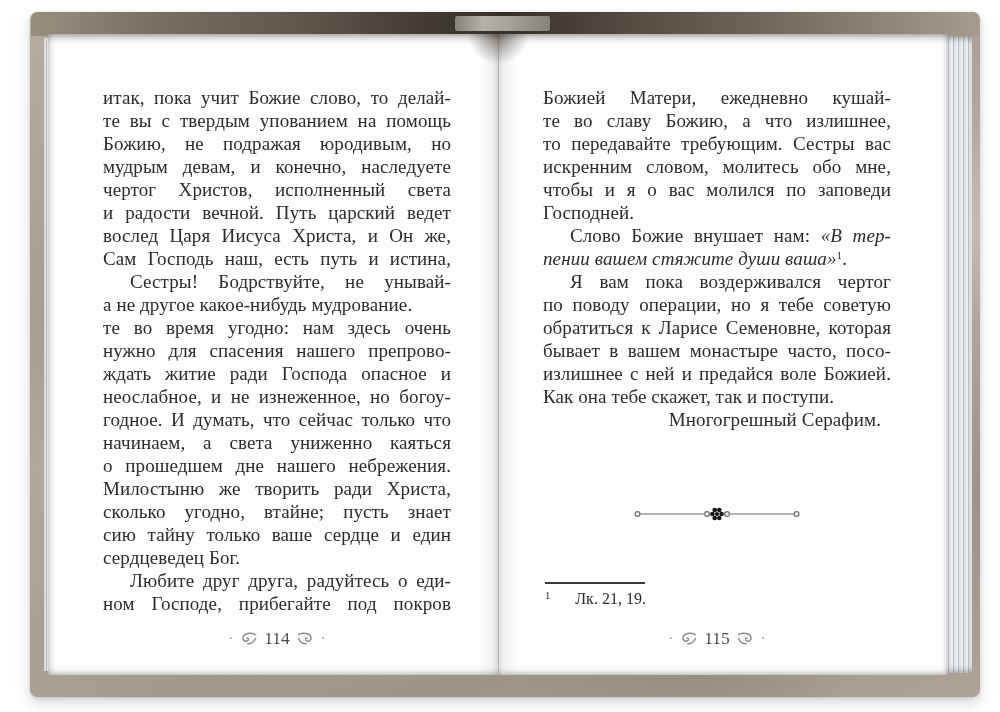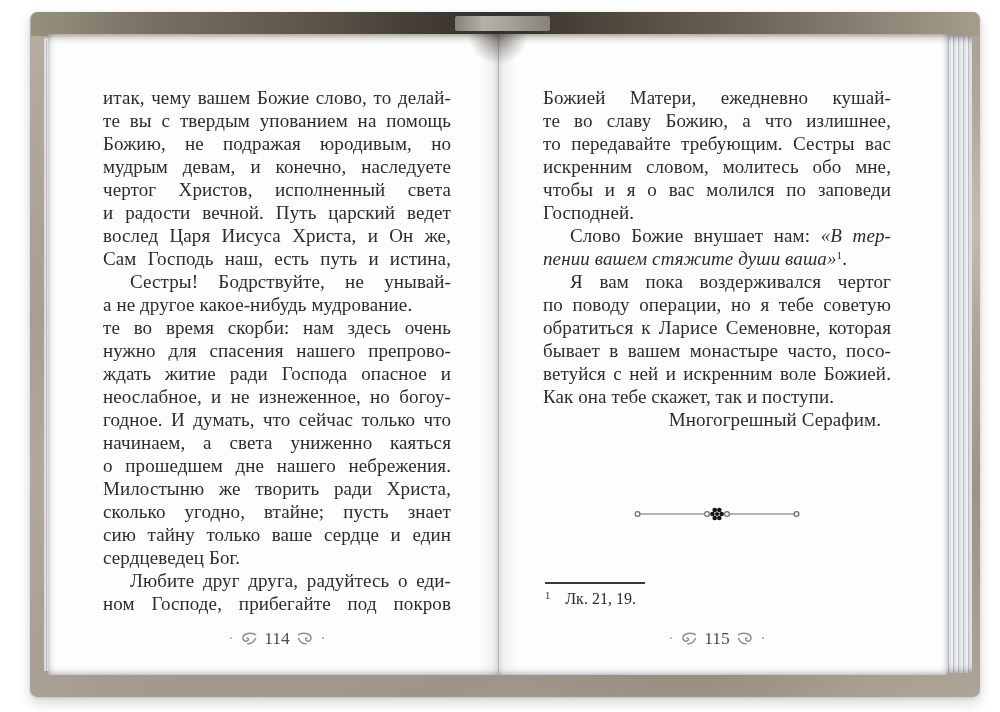--- a/index.html
+++ b/index.html
@@ -61,21 +61,21 @@
   }
   .line.end{text-align-last:auto;}
   .line.ind{text-indent:27px;}
   .line.right{text-align:left;text-align-last:right;padding-right:10px;}
   .line .i{font-style:italic;}
   .line sup{font-size:11px;line-height:0;vertical-align:6px;}
   .divider{position:absolute;left:495px;top:472px;width:348px;display:flex;justify-content:center;color:#6e6e6e;}
   .fn-rule{position:absolute;left:497px;top:548px;width:100px;border-top:2px solid #3a3a3a;}
   .footnote{position:absolute;left:497px;top:556px;font-size:16px;color:#2b2b2b;}
   .footnote sup{font-size:10.5px;vertical-align:5px;}
-  .footnote .fn-text{margin-left:15px;}
+  .footnote .fn-text{margin-left:25px;}
   .pagenum{
     position:absolute;top:594px;width:348px;display:flex;align-items:center;justify-content:center;gap:7px;
     color:#4c4c4c;font-size:17.5px;
   }
   .pagenum.left{left:55px;}
   .pagenum.right{left:495px;}
   .pagenum .dot{color:#8f8f8f;font-size:15px;}
   .fleuron{color:#8f8f8f;}
   .fleuron.flip{transform:scaleX(-1);}
 </style>
@@ -87,31 +87,31 @@
   <div class="headband"></div>
   <div class="stack-right"></div>
   <div class="stack-left"></div>
 
   <div class="pages">
     <div class="gutter"></div>
     <div class="gutter-line"></div>
     <div class="gutter-top"></div>
 
     <div class="textblock left">
-        <div class="line"><span>итак, чему вашем Божие слово, то делай-</span></div>
+        <div class="line"><span>итак, пока учит Божие слово, то делай-</span></div>
         <div class="line"><span>те вы с твердым упованием на помощь</span></div>
         <div class="line"><span>Божию, не подражая юродивым, но</span></div>
         <div class="line"><span>мудрым девам, и конечно, наследуете</span></div>
         <div class="line"><span>чертог Христов, исполненный света</span></div>
         <div class="line"><span>и радости вечной. Путь царский ведет</span></div>
         <div class="line"><span>вослед Царя Иисуса Христа, и Он же,</span></div>
         <div class="line"><span>Сам Господь наш, есть путь и истина,</span></div>
         <div class="line ind"><span>Сестры! Бодрствуйте, не унывай-</span></div>
         <div class="line end"><span>а не другое какое-нибудь мудрование.</span></div>
-        <div class="line"><span>те во время скорби: нам здесь очень</span></div>
+        <div class="line"><span>те во время угодно: нам здесь очень</span></div>
         <div class="line"><span>нужно для спасения нашего препрово-</span></div>
         <div class="line"><span>ждать житие ради Господа опасное и</span></div>
         <div class="line"><span>неослабное, и не изнеженное, но богоу-</span></div>
         <div class="line"><span>годное. И думать, что сейчас только что</span></div>
         <div class="line"><span>начинаем, а света униженно каяться</span></div>
         <div class="line"><span>о прошедшем дне нашего небрежения.</span></div>
         <div class="line"><span>Милостыню же творить ради Христа,</span></div>
         <div class="line"><span>сколько угодно, втайне; пусть знает</span></div>
         <div class="line"><span>сию тайну только ваше сердце и един</span></div>
         <div class="line end"><span>сердцеведец Бог.</span></div>
@@ -124,21 +124,21 @@
         <div class="line"><span>то передавайте требующим. Сестры вас</span></div>
         <div class="line"><span>искренним словом, молитесь обо мне,</span></div>
         <div class="line"><span>чтобы и я о вас молился по заповеди</span></div>
         <div class="line end"><span>Господней.</span></div>
         <div class="line ind"><span>Слово Божие внушает нам: </span><span class="i">«В тер-</span></div>
         <div class="line end"><span class="i">пении вашем стяжите души ваша»</span><sup>1</sup><span>.</span></div>
         <div class="line ind"><span>Я вам пока воздерживался чертог</span></div>
         <div class="line"><span>по поводу операции, но я тебе советую</span></div>
         <div class="line"><span>обратиться к Ларисе Семеновне, которая</span></div>
         <div class="line"><span>бывает в вашем монастыре часто, посо-</span></div>
-        <div class="line"><span>ветуйся с ней и искренним воле Божией.</span></div>
+        <div class="line"><span>излишнее с ней и предайся воле Божией.</span></div>
         <div class="line end"><span>Как она тебе скажет, так и поступи.</span></div>
         <div class="line end right"><span>Многогрешный Серафим.</span></div>
       </div>
 
     <div class="divider">
       <svg width="170" height="16" viewBox="0 0 170 16">
         <line x1="8" y1="8" x2="72" y2="8" stroke="currentColor" stroke-width="1.2"></line>
         <line x1="98" y1="8" x2="162" y2="8" stroke="currentColor" stroke-width="1.2"></line>
         <circle cx="5.5" cy="8" r="2.4" fill="#fdfdfd" stroke="currentColor" stroke-width="1.2"></circle>
         <circle cx="75" cy="8" r="2.4" fill="#fdfdfd" stroke="currentColor" stroke-width="1.2"></circle>

